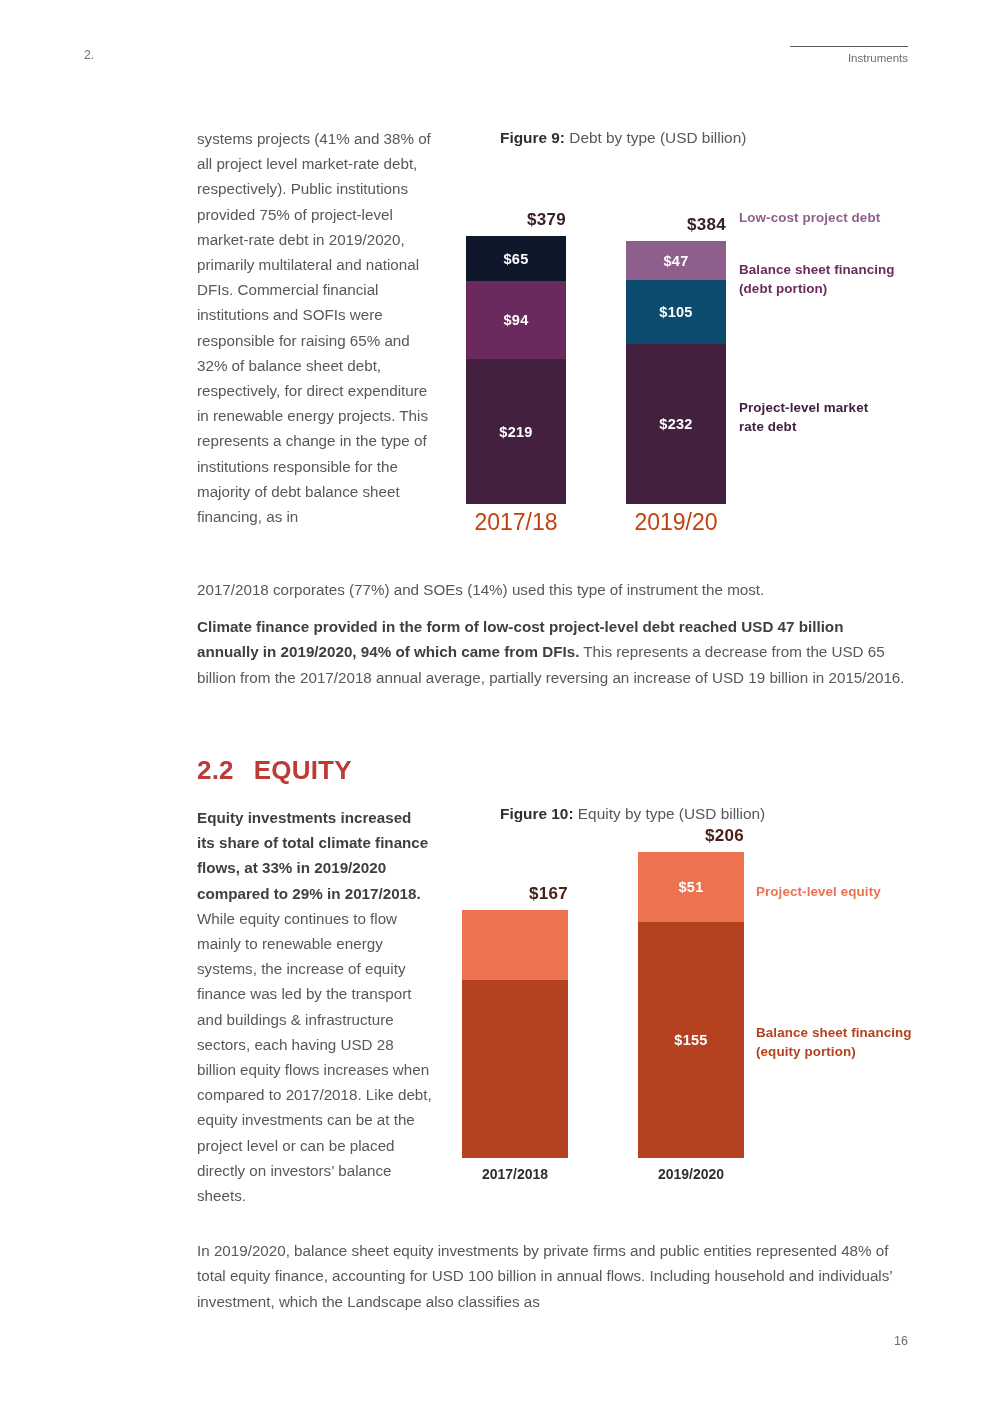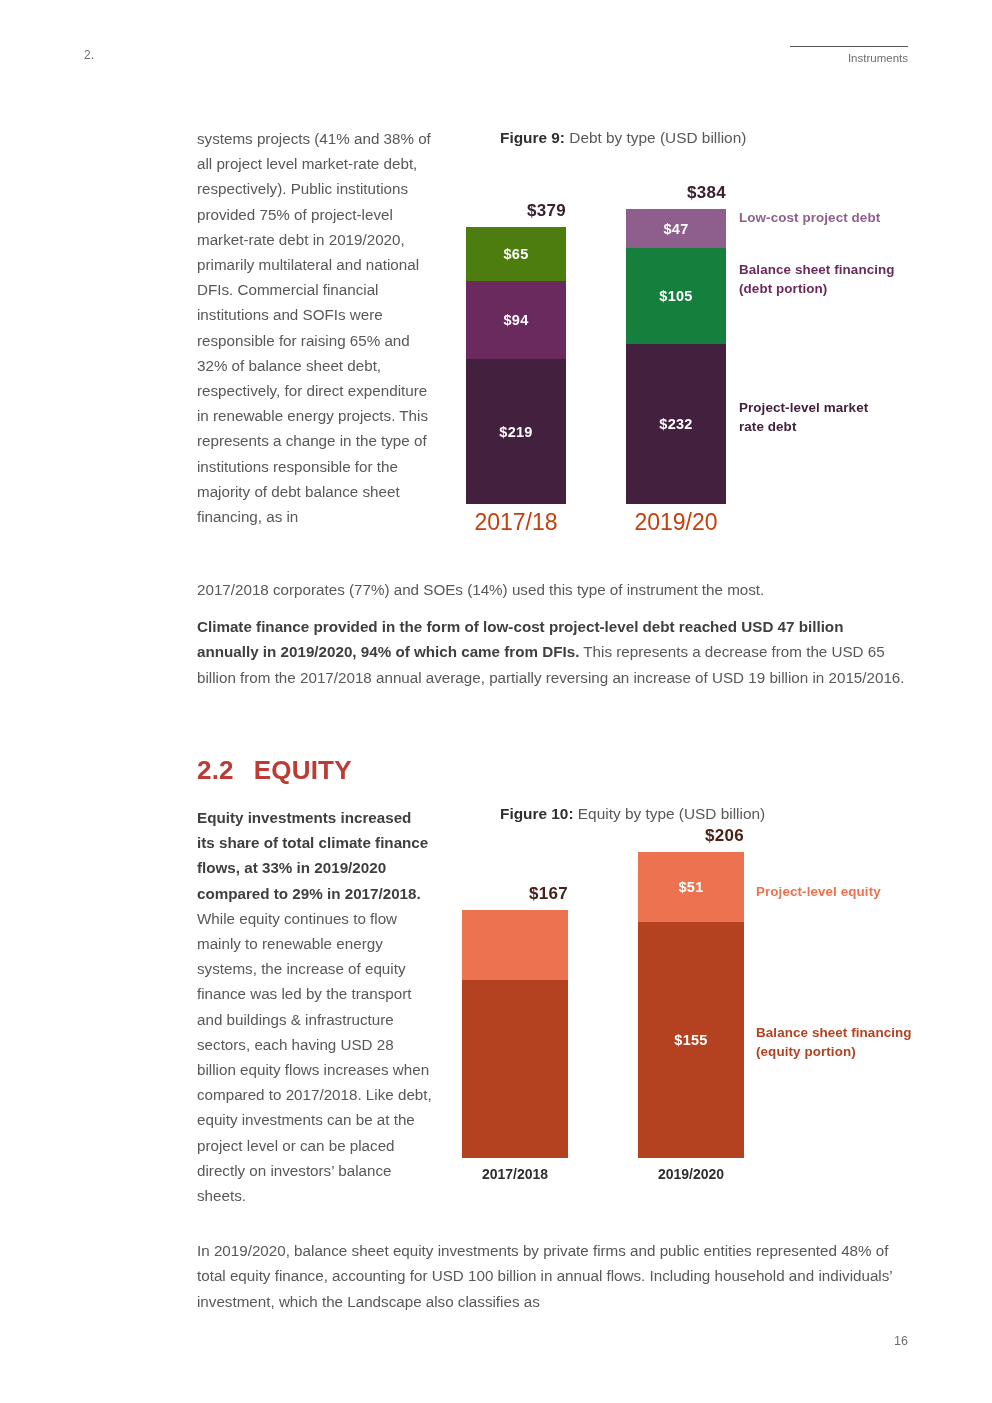--- a/index.html
+++ b/index.html
@@ -165,38 +165,38 @@
 </div>
 
 <div class="fig-caption" style="left:466px; top:129px;">
   <b>Figure 9:</b><span> Debt by type (USD billion)</span>
 </div>
 
 <div class="chart" style="left:466px; top:175px; width:460px; height:365px;">
 
   <div class="bar-col" style="left:0px; width:100px; bottom:36px;">
     <div class="bar-total" style="top:-26px;">$379</div>
-    <div class="seg" style="height:54px; background:#4d7c0f;">
+    <div class="seg" style="height:45px; background:#0f172a;">
       <span>$65</span>
     </div>
     <div class="seg" style="height:78px; background:#6b2a5e;">
       <span>$94</span>
     </div>
     <div class="seg" style="height:145px; background:#44203f;">
       <span>$219</span>
     </div>
     <div class="bar-axis-label" style="bottom:-32px;">2017/18</div>
   </div>
 
   <div class="bar-col" style="left:160px; width:100px; bottom:36px;">
     <div class="bar-total" style="top:-26px;">$384</div>
     <div class="seg" style="height:39px; background:#8e5f8c;">
       <span>$47</span>
     </div>
-    <div class="seg" style="height:96px; background:#15803d;">
+    <div class="seg" style="height:64px; background:#0c4a6e;">
       <span>$105</span>
     </div>
     <div class="seg" style="height:160px; background:#44203f;">
       <span>$232</span>
     </div>
     <div class="bar-axis-label" style="bottom:-32px;">2019/20</div>
   </div>
 
   <div class="legend-item" style="left:273px; top:33px; color:#8e5f8c;text-align:center;">
     <div>Low-cost project debt</div>

